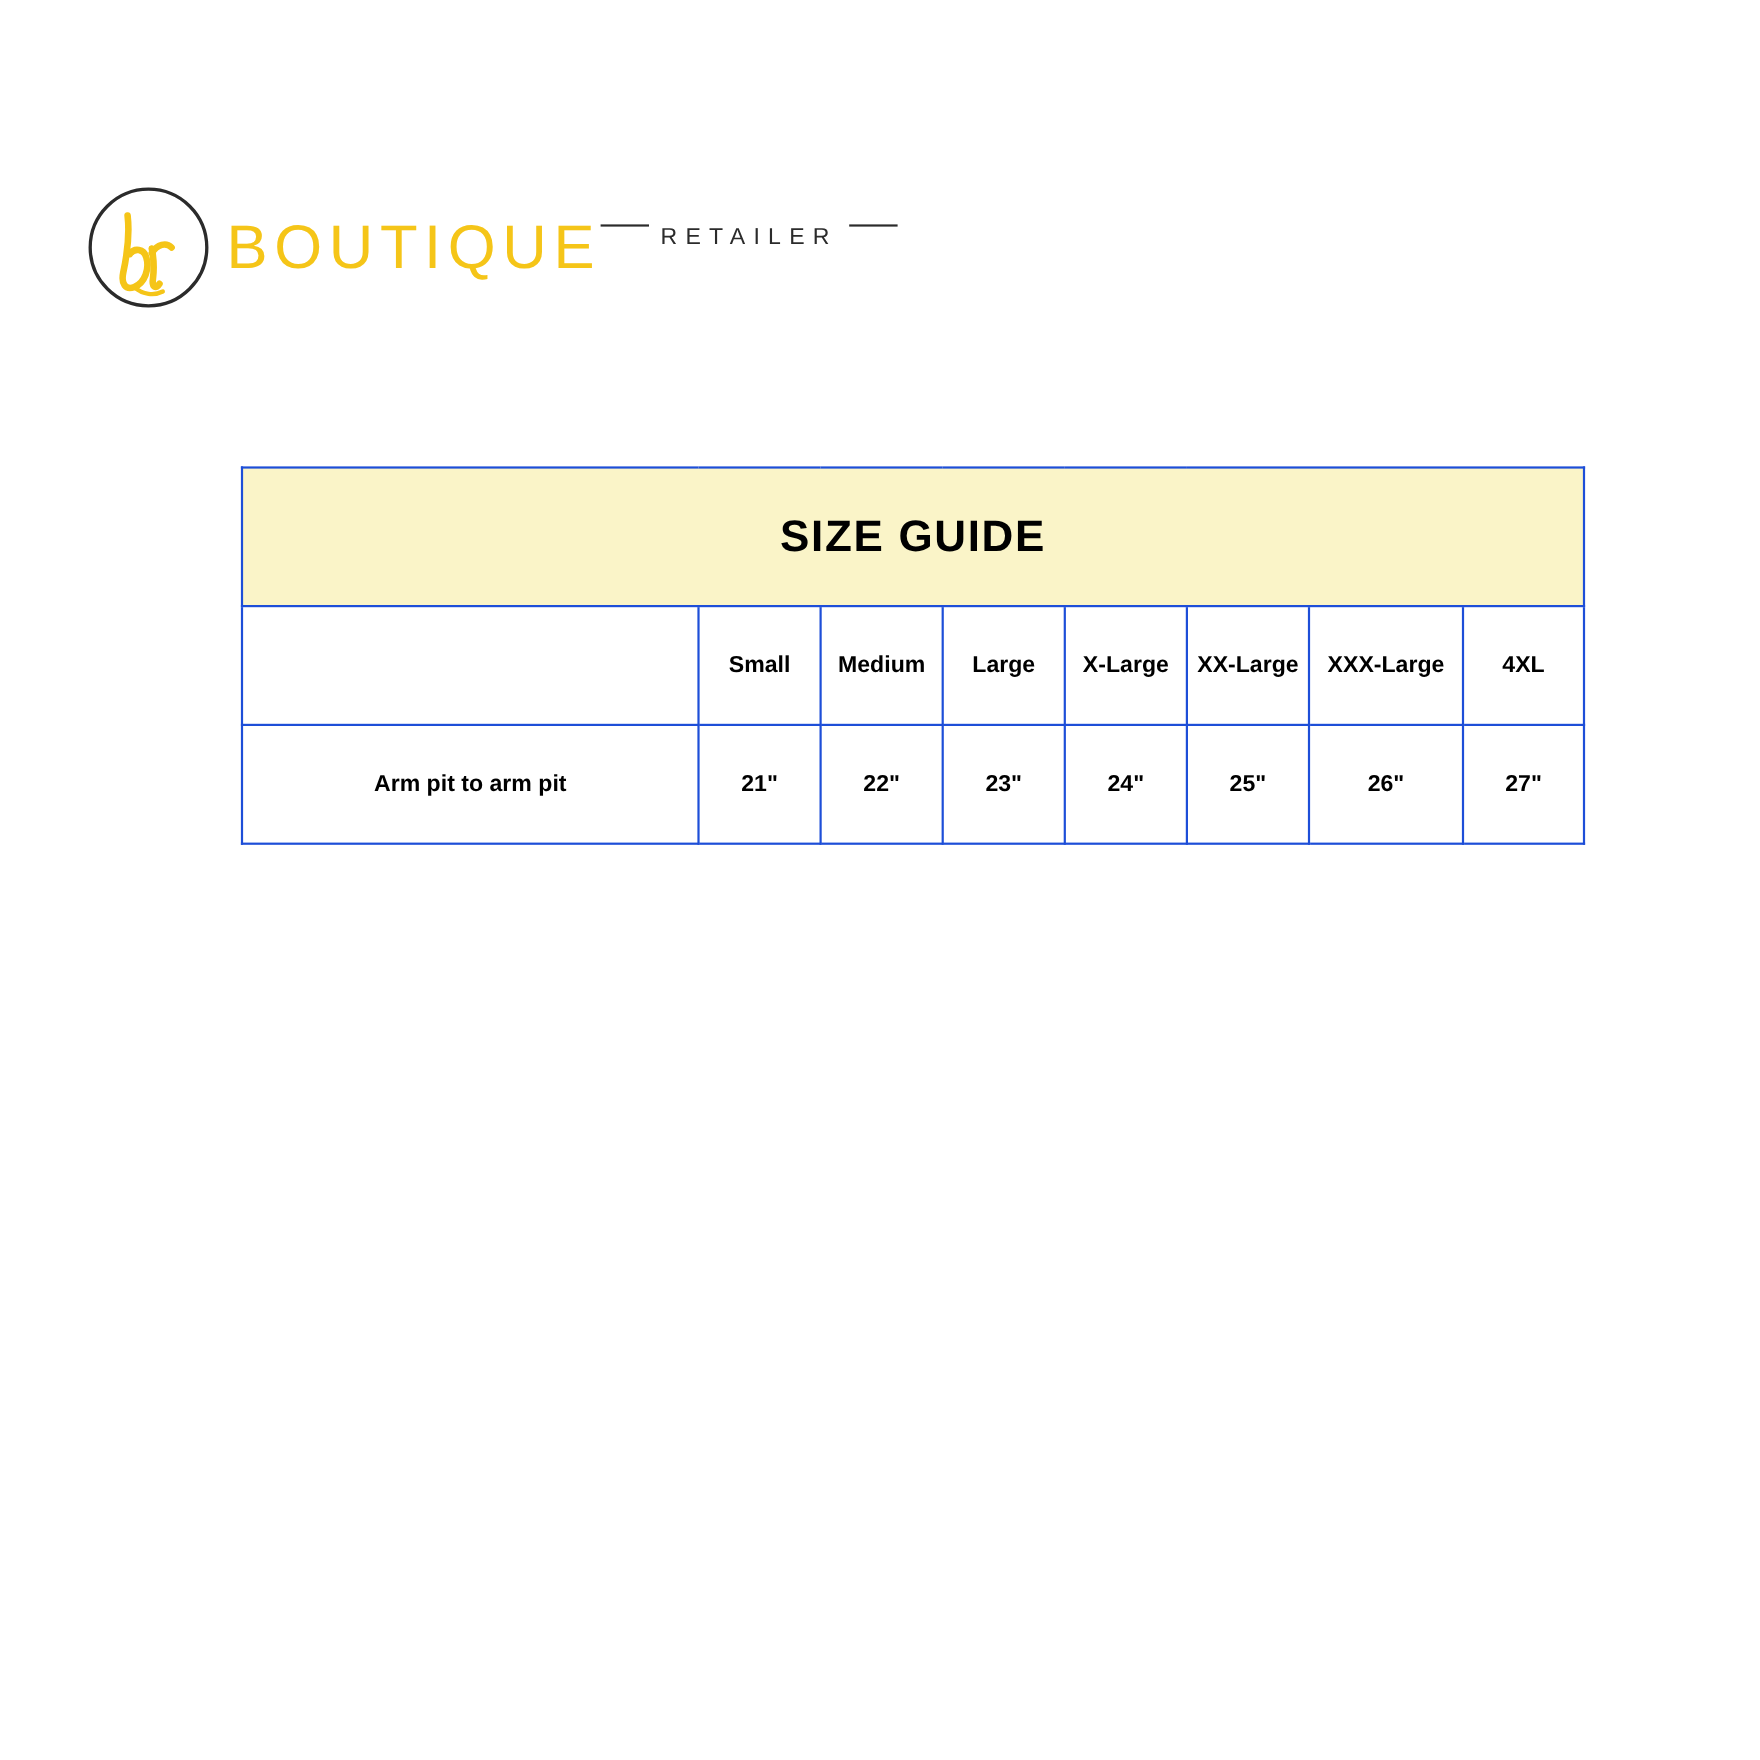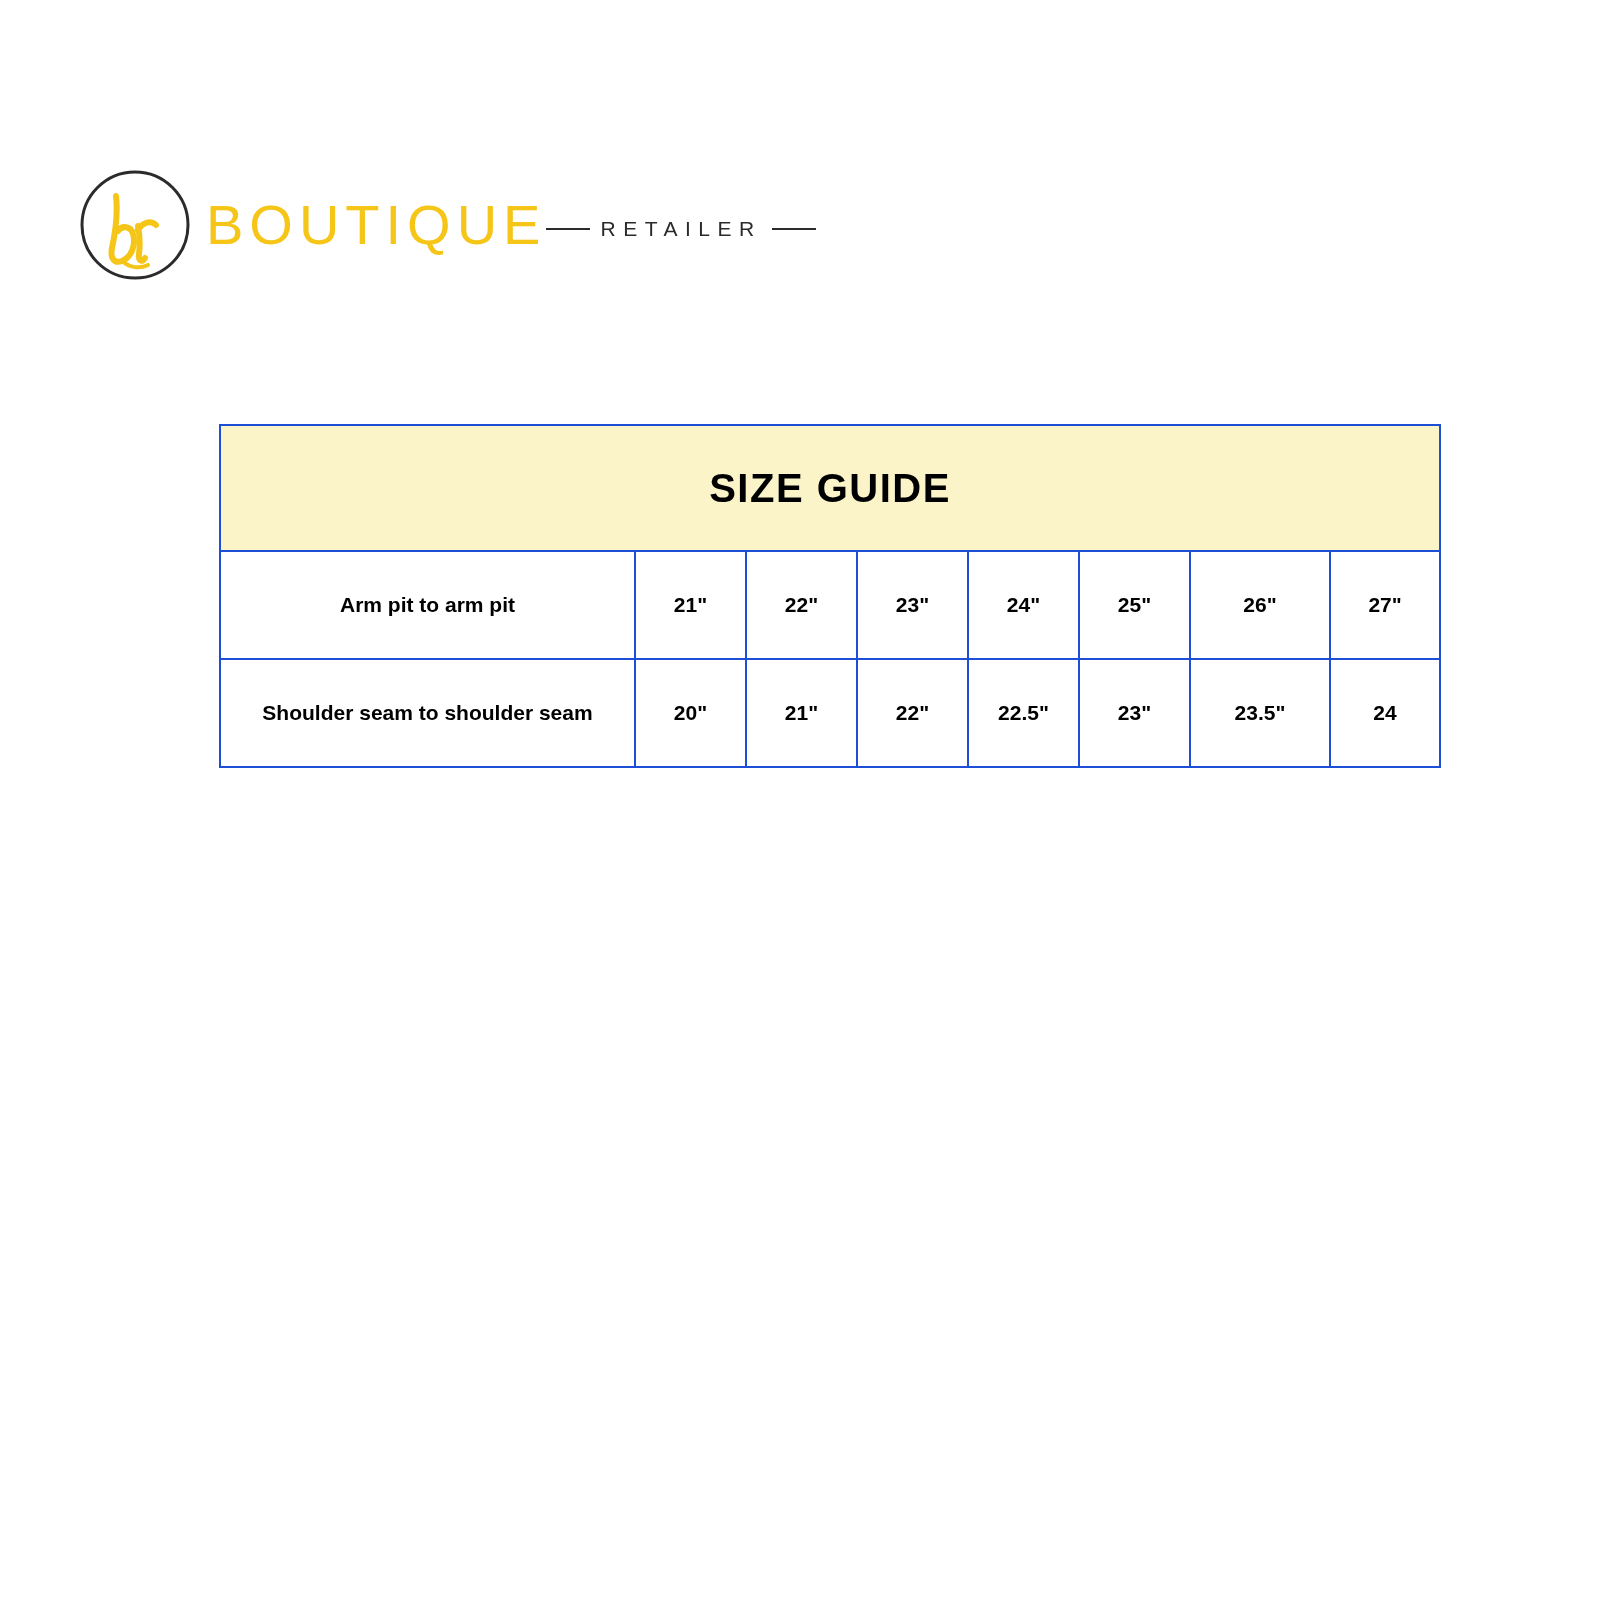--- a/index.html
+++ b/index.html
@@ -40,21 +40,20 @@
   .logo-boutique {
     font-family: "Liberation Sans", sans-serif;
     font-size: 56px;
     letter-spacing: 6px;
     color: #f5c518;
     font-weight: 400;
     line-height: 1.05;
   }
   .logo-retailer-row {
     display: flex;
-    align-items: center;
     margin-top: 8px;
     gap: 10px;
   }
   .rule {
     height: 2px;
     background: #2b2b2b;
     flex: 0 0 auto;
   }
   .rule.left { width: 44px; }
   .rule.right { width: 44px; }
@@ -146,38 +145,38 @@
         <col class="col-size">
       <col class="col-size">
         <col class="col-size">
         <col class="col-xxxl">
         <col class="col-4xl">
     </colgroup>
     <tbody>
       <tr>
         <td class="title-cell" colspan="8">SIZE GUIDE</td>
       </tr>
+      <tr class="header-row">
+        <td></td>
+        <td>Small</td>
+        <td>Medium</td>
+        <td>Large</td>
+        <td>X-Large</td>
+        <td>XX-Large</td>
+        <td>XXX-Large</td>
+        <td>4XL</td>
+      </tr>
 
       <tr class="data-row">
         <td class="row-label">Arm pit to arm pit</td>
         <td class="value">21"</td>
         <td class="value">22"</td>
         <td class="value">23"</td>
         <td class="value">24"</td>
         <td class="value">25"</td>
         <td class="value">26"</td>
         <td class="value">27"</td>
       </tr>
 
-      <tr class="data-row">
-        <td class="row-label">Shoulder seam to shoulder seam</td>
-        <td class="value">20"</td>
-        <td class="value">21"</td>
-        <td class="value">22"</td>
-        <td class="value">22.5"</td>
-        <td class="value">23"</td>
-        <td class="value">23.5"</td>
-        <td class="value">24</td>
-      </tr>
 
     </tbody>
   </table>
 </div>
 
 </body></html>

